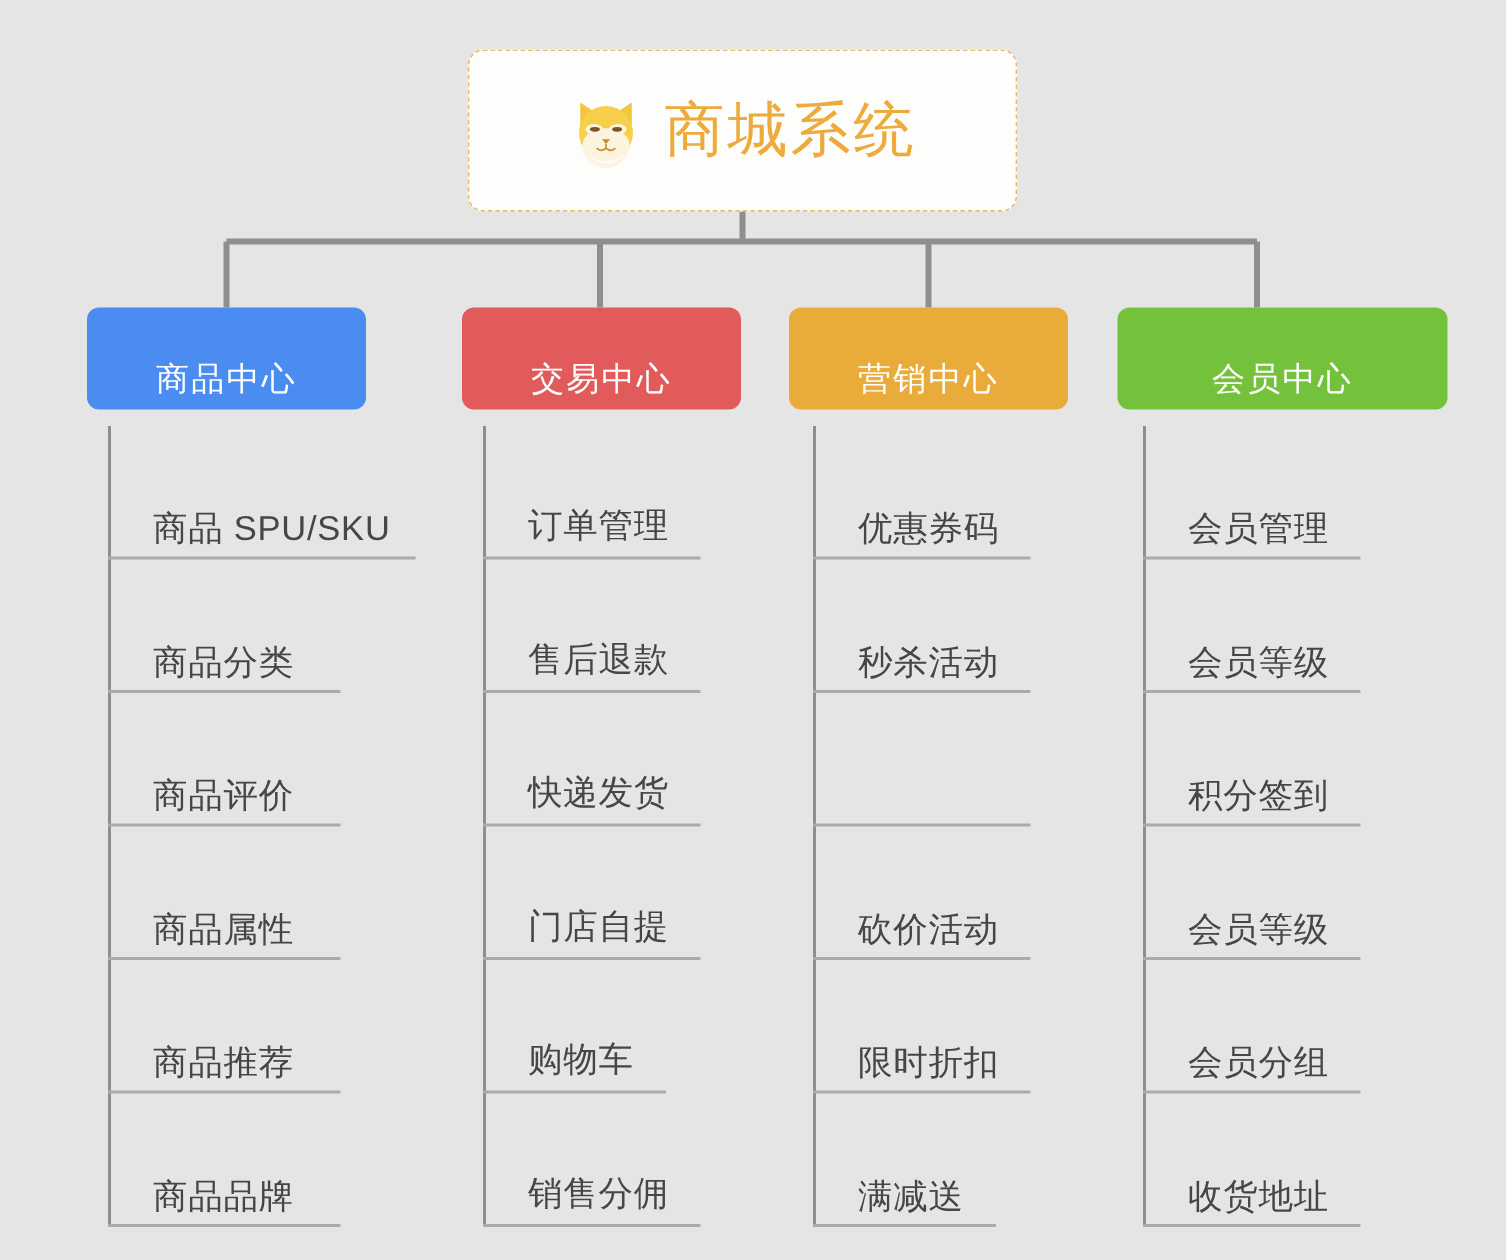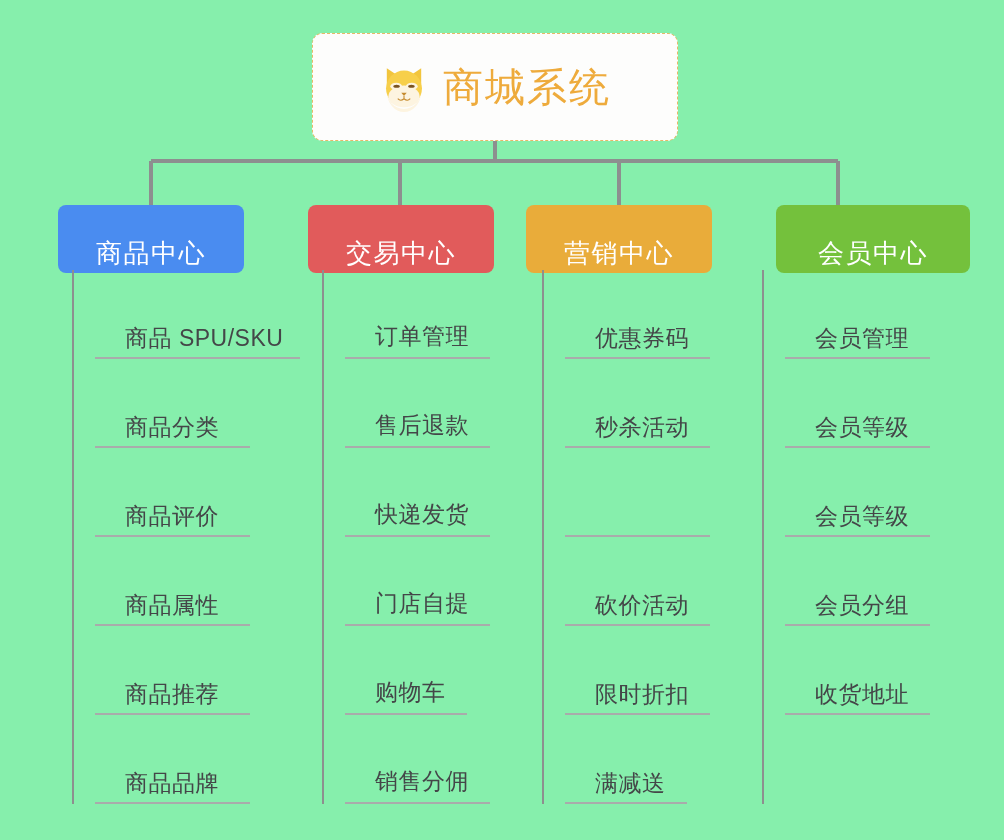--- a/index.html
+++ b/index.html
@@ -12,21 +12,21 @@
     width: 1004px;
     height: 840px;
     font-family: "Liberation Sans", "DejaVu Sans", sans-serif;
     overflow: hidden;
     position: relative;
   }
   #mindmap {
     position: relative;
     width: 1004px;
     height: 840px;
-    background: #86efac;
+    background: #e5e5e5;
   }
 
   
   #connectors {
     position: absolute;
     left: 0;
     top: 0;
     width: 1004px;
     height: 840px;
     pointer-events: none;
@@ -66,33 +66,32 @@
   .category {
     position: absolute;
     box-sizing: border-box;
     height: 68px;
     border-radius: 8px;
     display: flex;
     align-items: center;
     justify-content: center;
   }
   .category-label {
-    font-size: 26px;
+    font-size: 22px;
     color: #ffffff;
     letter-spacing: 1.5px;
     line-height: 1;
     white-space: nowrap;
     margin-top: 28px;
   }
 
   
   .leaf-column {
     position: absolute;
-    top: 270px;
-    padding-left: 23px;
+    top: 284px;
   }
   .leaf-item {
     position: relative;
     height: 89px;
     display: flex;
     align-items: flex-end;
     box-sizing: border-box;
   }
   .leaf-label {
     font-size: 23px;
@@ -165,21 +164,21 @@
   </div>
 
   <div class="category" style="left:526px; top:205px; width:186px; background:#e9ac3a;">
     <span class="category-label">营销中心</span>
   </div>
 
   <div class="category" style="left:308px; top:205px; width:186px; background:#e15b5b;">
     <span class="category-label">交易中心</span>
   </div>
 
-  <div class="category" style="left:776px; top:205px; width:194px; background:#74c13c;">
+  <div class="category" style="left:745px; top:205px; width:220px; background:#74c13c;">
     <span class="category-label">会员中心</span>
   </div>
 
   <div class="leaf-column" style="left:72px;">
     <div class="leaf-trunk" style="height:534px;"></div>
     <div class="leaf-item">
       <span class="leaf-underline" style="width:205px;"></span>
       <span class="leaf-label">商品 SPU/SKU</span>
     </div>
     <div class="leaf-item">
@@ -264,20 +263,24 @@
     <div class="leaf-item">
       <span class="leaf-underline" style="width:145px;"></span>
       <span class="leaf-label">会员管理</span>
     </div>
     <div class="leaf-item">
       <span class="leaf-underline" style="width:145px;"></span>
       <span class="leaf-label">会员等级</span>
     </div>
     <div class="leaf-item">
       <span class="leaf-underline" style="width:145px;"></span>
+      <span class="leaf-label">积分签到</span>
+    </div>
+    <div class="leaf-item">
+      <span class="leaf-underline" style="width:145px;"></span>
       <span class="leaf-label">会员等级</span>
     </div>
     <div class="leaf-item">
       <span class="leaf-underline" style="width:145px;"></span>
       <span class="leaf-label">会员分组</span>
     </div>
     <div class="leaf-item">
       <span class="leaf-underline" style="width:145px;"></span>
       <span class="leaf-label">收货地址</span>
     </div>

